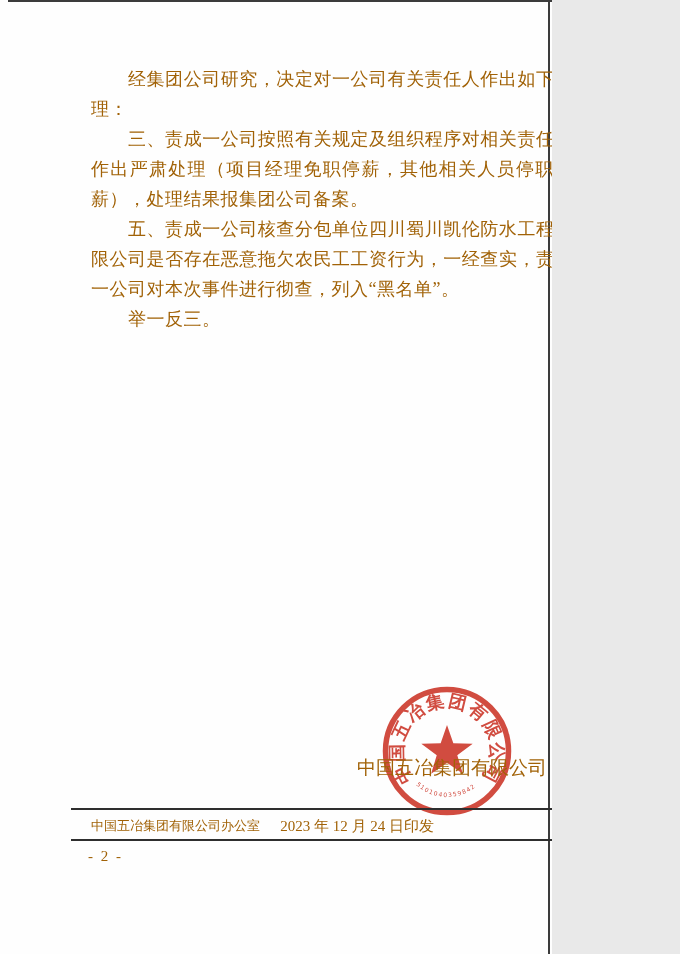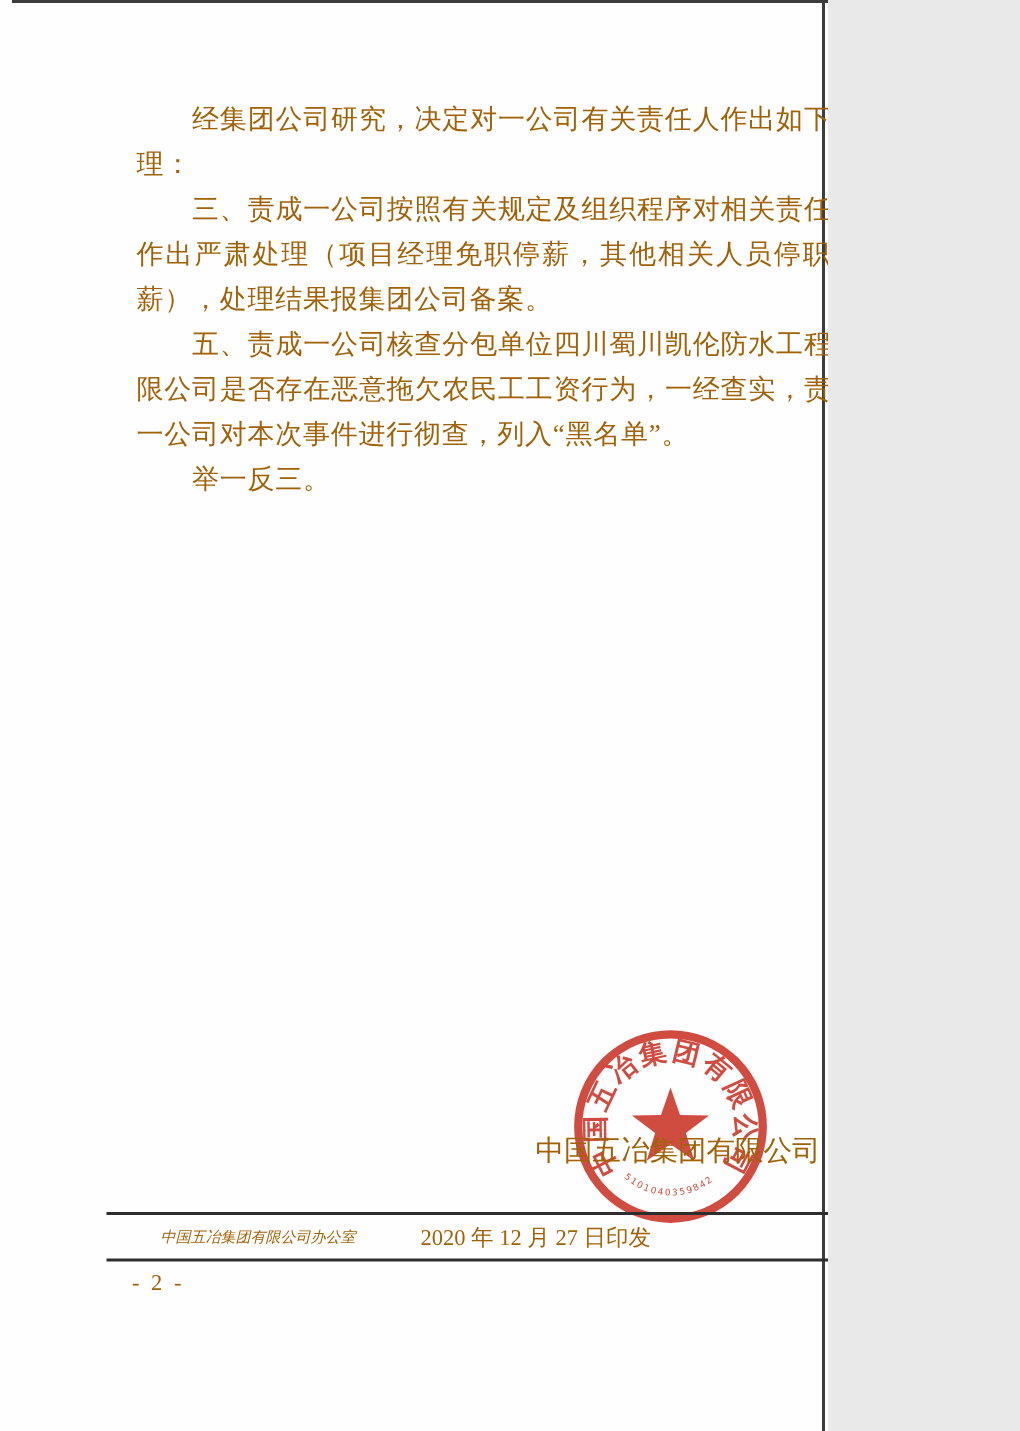--- a/index.html
+++ b/index.html
@@ -35,21 +35,21 @@
     position:absolute;left:372px;top:675px;width:150px;height:155px;
     mix-blend-mode:multiply;opacity:.9;
     pointer-events:none;
   }
   .footer-rule{
     position:absolute;left:71px;width:512px;height:2px;background:#2e2e2e;
   }
   .rule-top{top:808px;}
   .rule-bottom{top:839px;}
   .footer-office{
-    position:absolute;left:107px;top:816px;font-size:10px;line-height:20px;font-style:italic;
+    position:absolute;left:91px;top:816px;font-size:13px;line-height:20px;
   }
   .footer-print-date{
     position:absolute;right:118px;top:816px;font-size:15px;line-height:20px;
   }
   .page-number{
     position:absolute;left:88px;top:846px;font-size:15px;line-height:20px;
     letter-spacing:2px;
   }
 </style>
 </head>
@@ -81,17 +81,17 @@
       <textPath href="#sealNum" startOffset="6">5101040359842</textPath>
     </text>
   </svg>
 
   <div class="sign-block">
     <div>中国五冶集团有限公司</div>
   </div>
 
   <div class="footer-rule rule-top"></div>
   <div class="footer-office">中国五冶集团有限公司办公室</div>
-  <div class="footer-print-date">2020 年 12 月 27 日印发</div>
+  <div class="footer-print-date">2023 年 12 月 24 日印发</div>
   <div class="footer-rule rule-bottom"></div>
   <div class="page-number">- 2 -</div>
 
 </div>
 
 </body></html>

